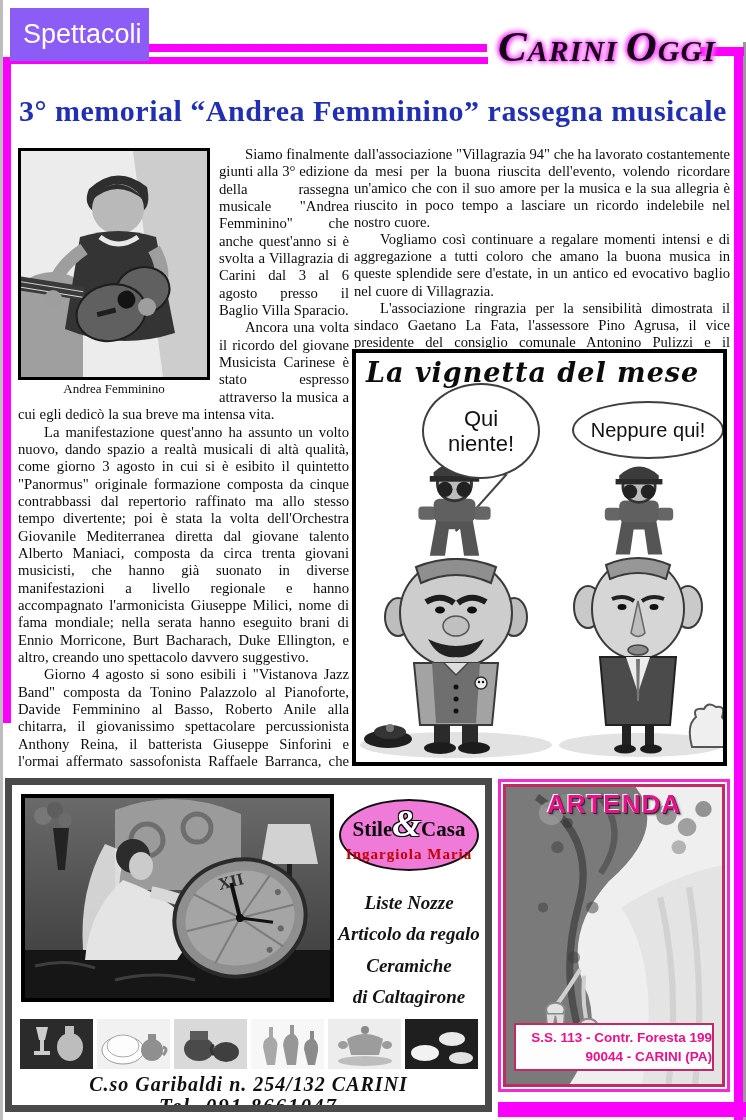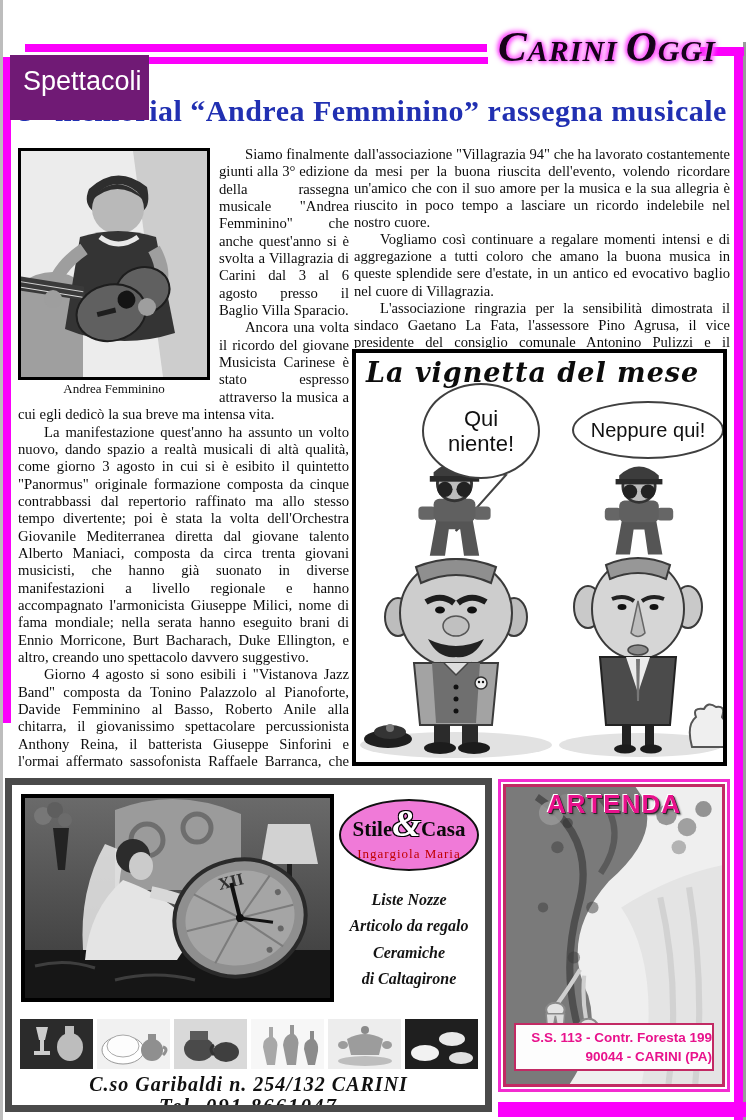--- a/index.html
+++ b/index.html
@@ -9,23 +9,23 @@
   
   .edge-left{left:0;top:0;width:3px;height:1120px;background:#bdbdbd;}
   .edge-right{left:743px;top:42px;width:3px;height:1078px;background:#9a9a9a;}
   .rule-top{left:25px;top:44px;width:462px;height:8px;background:#fb00fb;}
   .corner-top{left:700px;top:47px;width:44px;height:9px;background:#fb00fb;}
   .stripe-right{left:734px;top:47px;width:9px;height:1073px;background:#fb00fb;}
   .frame-top{left:3px;top:57px;width:485px;height:7px;background:#fb00fb;}
   .stripe-left{left:3px;top:57px;width:8px;height:666px;background:#fb00fb;}
   .bar-bottom{left:498px;top:1102px;width:248px;height:15px;background:#fb00fb;}
 
-  .section-box{left:10px;top:8px;width:139px;height:65px;background:#701a75;color:#fff;
+  .section-box{left:10px;top:8px;width:139px;height:53px;background:#8b5cf6;color:#fff;
     font-family:"Liberation Sans",sans-serif;font-size:27px;line-height:53px;padding-left:13px;
-    box-sizing:border-box;z-index:3;margin-top:47px;}
+    box-sizing:border-box;z-index:3;}
   .masthead{left:498px;top:22px;width:230px;height:48px;font-style:italic;font-weight:bold;
     color:#17021a;font-size:30px;letter-spacing:1px;white-space:nowrap;
     text-shadow:0 0 3px #ff5aff,0 0 6px #ff2bff,2px 2px 4px #ff7dff,-2px -2px 4px #ff7dff;}
   .masthead .cap{font-size:43px;}
   .masthead .w2{margin-left:8px;}
   .headline{left:15px;top:94px;width:716px;text-align:center;font-weight:bold;font-size:30px;
     color:#2130b2;letter-spacing:.5px;}
 
   
   .col-left{left:18px;top:146px;width:331px;height:622px;overflow:hidden;text-align:justify;
@@ -52,23 +52,23 @@
 
   
   .ad-left{left:5px;top:778px;width:487px;height:334px;border:7px solid #4a4a4a;
     box-sizing:border-box;background:#fff;overflow:hidden;}
   .ad-photo{position:absolute;left:9px;top:9px;border:4px solid #000;font-size:0;background:#444;}
   .logo-oval{position:absolute;left:327px;top:14px;width:140px;height:72px;border-radius:50%;
     background:#f07ad8;border:2px solid #111;text-align:center;box-sizing:border-box;}
   .logo-line{font-weight:bold;font-size:21px;line-height:46px;white-space:nowrap;color:#0a0a0a;}
   .logo-amp{font-size:37px;color:#fff;font-style:italic;
     text-shadow:-1px -1px 0 #000,1px -1px 0 #000,-1px 1px 0 #000,1px 1px 0 #000;}
-  .logo-sub{font-size:13px;font-weight:normal;color:#c00000;margin-top:-6px;letter-spacing:1px;}
+  .logo-sub{font-size:15px;font-weight:bold;color:#c00000;margin-top:-6px;letter-spacing:1px;}
   .services{position:absolute;left:320px;top:102px;width:154px;text-align:center;
-    font-style:italic;font-weight:bold;font-size:16px;line-height:1.65;color:#141414;}
+    font-style:italic;font-weight:bold;font-size:19px;line-height:1.65;color:#141414;}
   .products{position:absolute;left:8px;top:234px;width:458px;display:flex;gap:4px;}
   .products svg{display:block;}
   .ad-address{position:absolute;left:0;top:288px;width:100%;text-align:center;
     font-weight:bold;font-style:italic;font-size:20px;letter-spacing:1px;color:#111;}
   .ad-phone{position:absolute;left:0;top:309px;width:100%;text-align:center;
     font-weight:bold;font-style:italic;font-size:21px;letter-spacing:2px;color:#111;}
 
   
   .ad-right{left:498px;top:779px;width:232px;height:313px;border:3px solid #f32bd0;
     box-sizing:border-box;background:#fff;padding:2px;}

